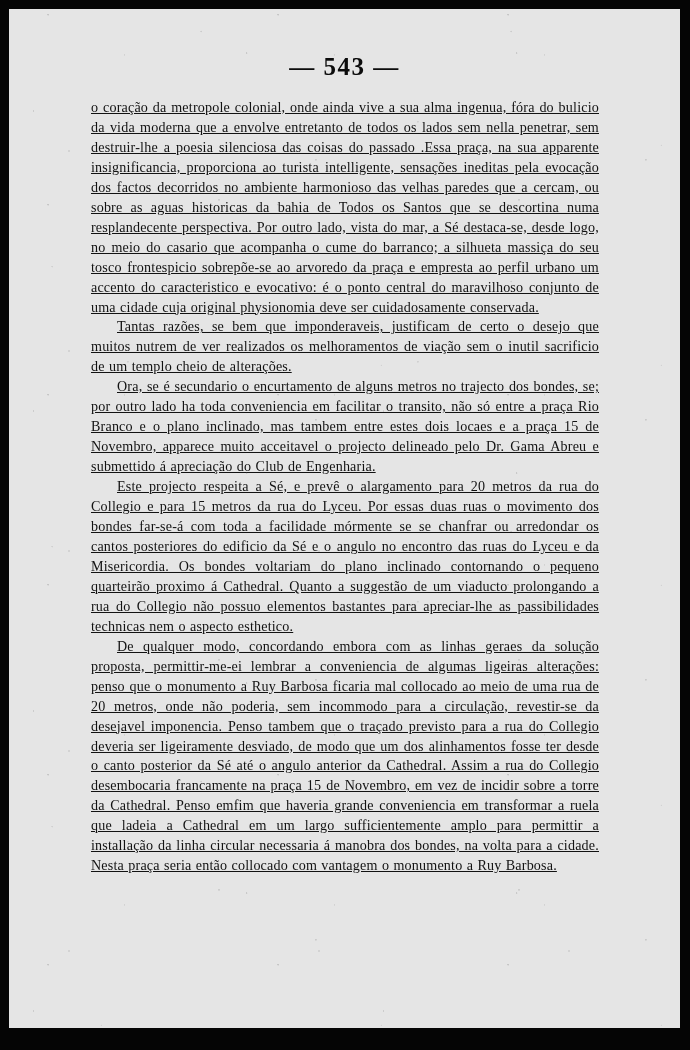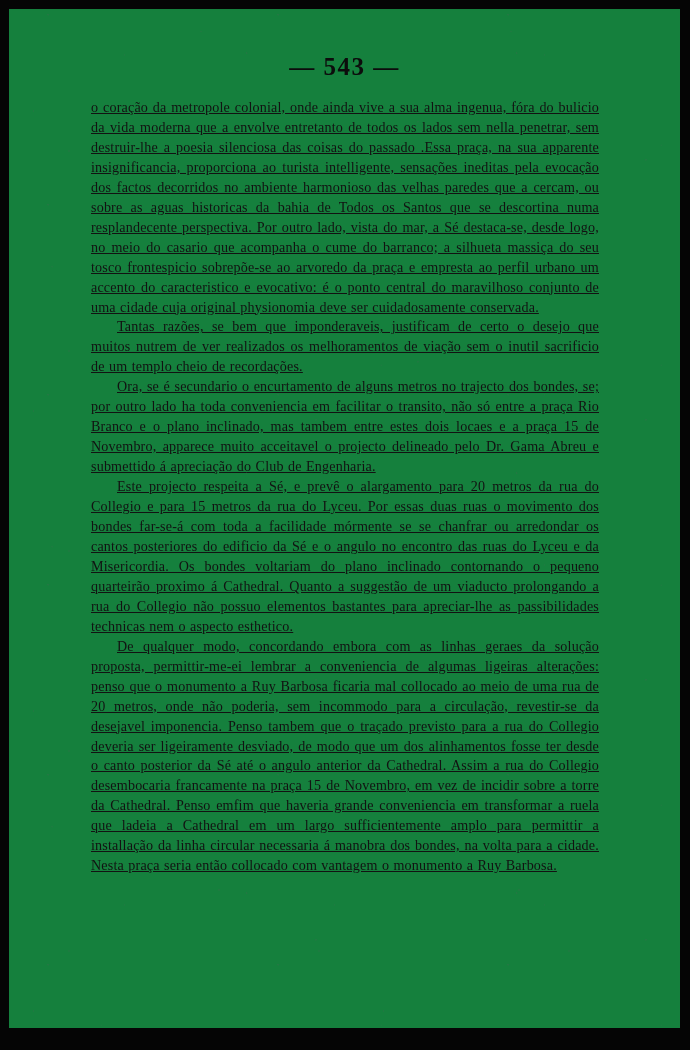--- a/index.html
+++ b/index.html
@@ -23,21 +23,21 @@
     box-sizing: border-box;
   }
 
   
   .page-sheet {
     position: absolute;
     left: 9px;
     top: 9px;
     width: 671px;
     height: 1019px;
-    background: #15803d;
+    background: #e5e5e5;
     box-sizing: border-box;
     overflow: hidden;
   }
 
   
   .grain {
     position: absolute;
     inset: 0;
     pointer-events: none;
     opacity: 0.5;
@@ -107,21 +107,21 @@
 </head>
 <body>
 
 <div class="scan-frame">
   <div class="page-sheet">
 
     <div class="page-number">— 543 —</div>
 
     <div class="body-text">
       <p class="para noafter">o coração da metropole colonial, onde ainda vive a sua alma ingenua, fóra do bulicio da vida moderna que a envolve entretanto de todos os lados sem nella penetrar, sem destruir-lhe a poesia silenciosa das coisas do passado .Essa praça, na sua apparente insignificancia, proporciona ao turista intelligente, sensações ineditas pela evocação dos factos decorridos no ambiente harmonioso das velhas paredes que a cercam, ou sobre as aguas historicas da bahia de Todos os Santos que se descortina numa resplandecente perspectiva. Por outro lado, vista do mar, a Sé destaca-se, desde logo, no meio do casario que acompanha o cume do barranco; a silhueta massiça do seu tosco frontespicio sobrepõe-se ao arvoredo da praça e empresta ao perfil urbano um accento do caracteristico e evocativo: é o ponto central do maravilhoso conjunto de uma cidade cuja original physionomia deve ser cuidadosamente conservada.</p>
-      <p class="para indent noafter">Tantas razões, se bem que imponderaveis, justificam de certo o desejo que muitos nutrem de ver realizados os melhoramentos de viação sem o inutil sacrificio de um templo cheio de recordações.</p>
+      <p class="para indent noafter">Tantas razões, se bem que imponderaveis, justificam de certo o desejo que muitos nutrem de ver realizados os melhoramentos de viação sem o inutil sacrificio de um templo cheio de alterações.</p>
       <p class="para indent noafter">Ora, se é secundario o encurtamento de alguns metros no trajecto dos bondes, se; por outro lado ha toda conveniencia em facilitar o transito, não só entre a praça Rio Branco e o plano inclinado, mas tambem entre estes dois locaes e a praça 15 de Novembro, apparece muito acceitavel o projecto delineado pelo Dr. Gama Abreu e submettido á apreciação do Club de Engenharia.</p>
       <p class="para indent noafter">Este projecto respeita a Sé, e prevê o alargamento para 20 metros da rua do Collegio e para 15 metros da rua do Lyceu. Por essas duas ruas o movimento dos bondes far-se-á com toda a facilidade mórmente se se chanfrar ou arredondar os cantos posteriores do edificio da Sé e o angulo no encontro das ruas do Lyceu e da Misericordia. Os bondes voltariam do plano inclinado contornando o pequeno quarteirão proximo á Cathedral. Quanto a suggestão de um viaducto prolongando a rua do Collegio não possuo elementos bastantes para apreciar-lhe as passibilidades technicas nem o aspecto esthetico.</p>
       <p class="para indent noafter">De qualquer modo, concordando embora com as linhas geraes da solução proposta, permittir-me-ei lembrar a conveniencia de algumas ligeiras alterações: penso que o monumento a Ruy Barbosa ficaria mal collocado ao meio de uma rua de 20 metros, onde não poderia, sem incommodo para a circulação, revestir-se da desejavel imponencia. Penso tambem que o traçado previsto para a rua do Collegio deveria ser ligeiramente desviado, de modo que um dos alinhamentos fosse ter desde o canto posterior da Sé até o angulo anterior da Cathedral. Assim a rua do Collegio desembocaria francamente na praça 15 de Novembro, em vez de incidir sobre a torre da Cathedral. Penso emfim que haveria grande conveniencia em transformar a ruela que ladeia a Cathedral em um largo sufficientemente amplo para permittir a installação da linha circular necessaria á manobra dos bondes, na volta para a cidade. Nesta praça seria então collocado com vantagem o monumento a Ruy Barbosa.</p>
     </div>
 
     <div class="grain"></div>
   </div>
 </div>
 
 </body></html>

